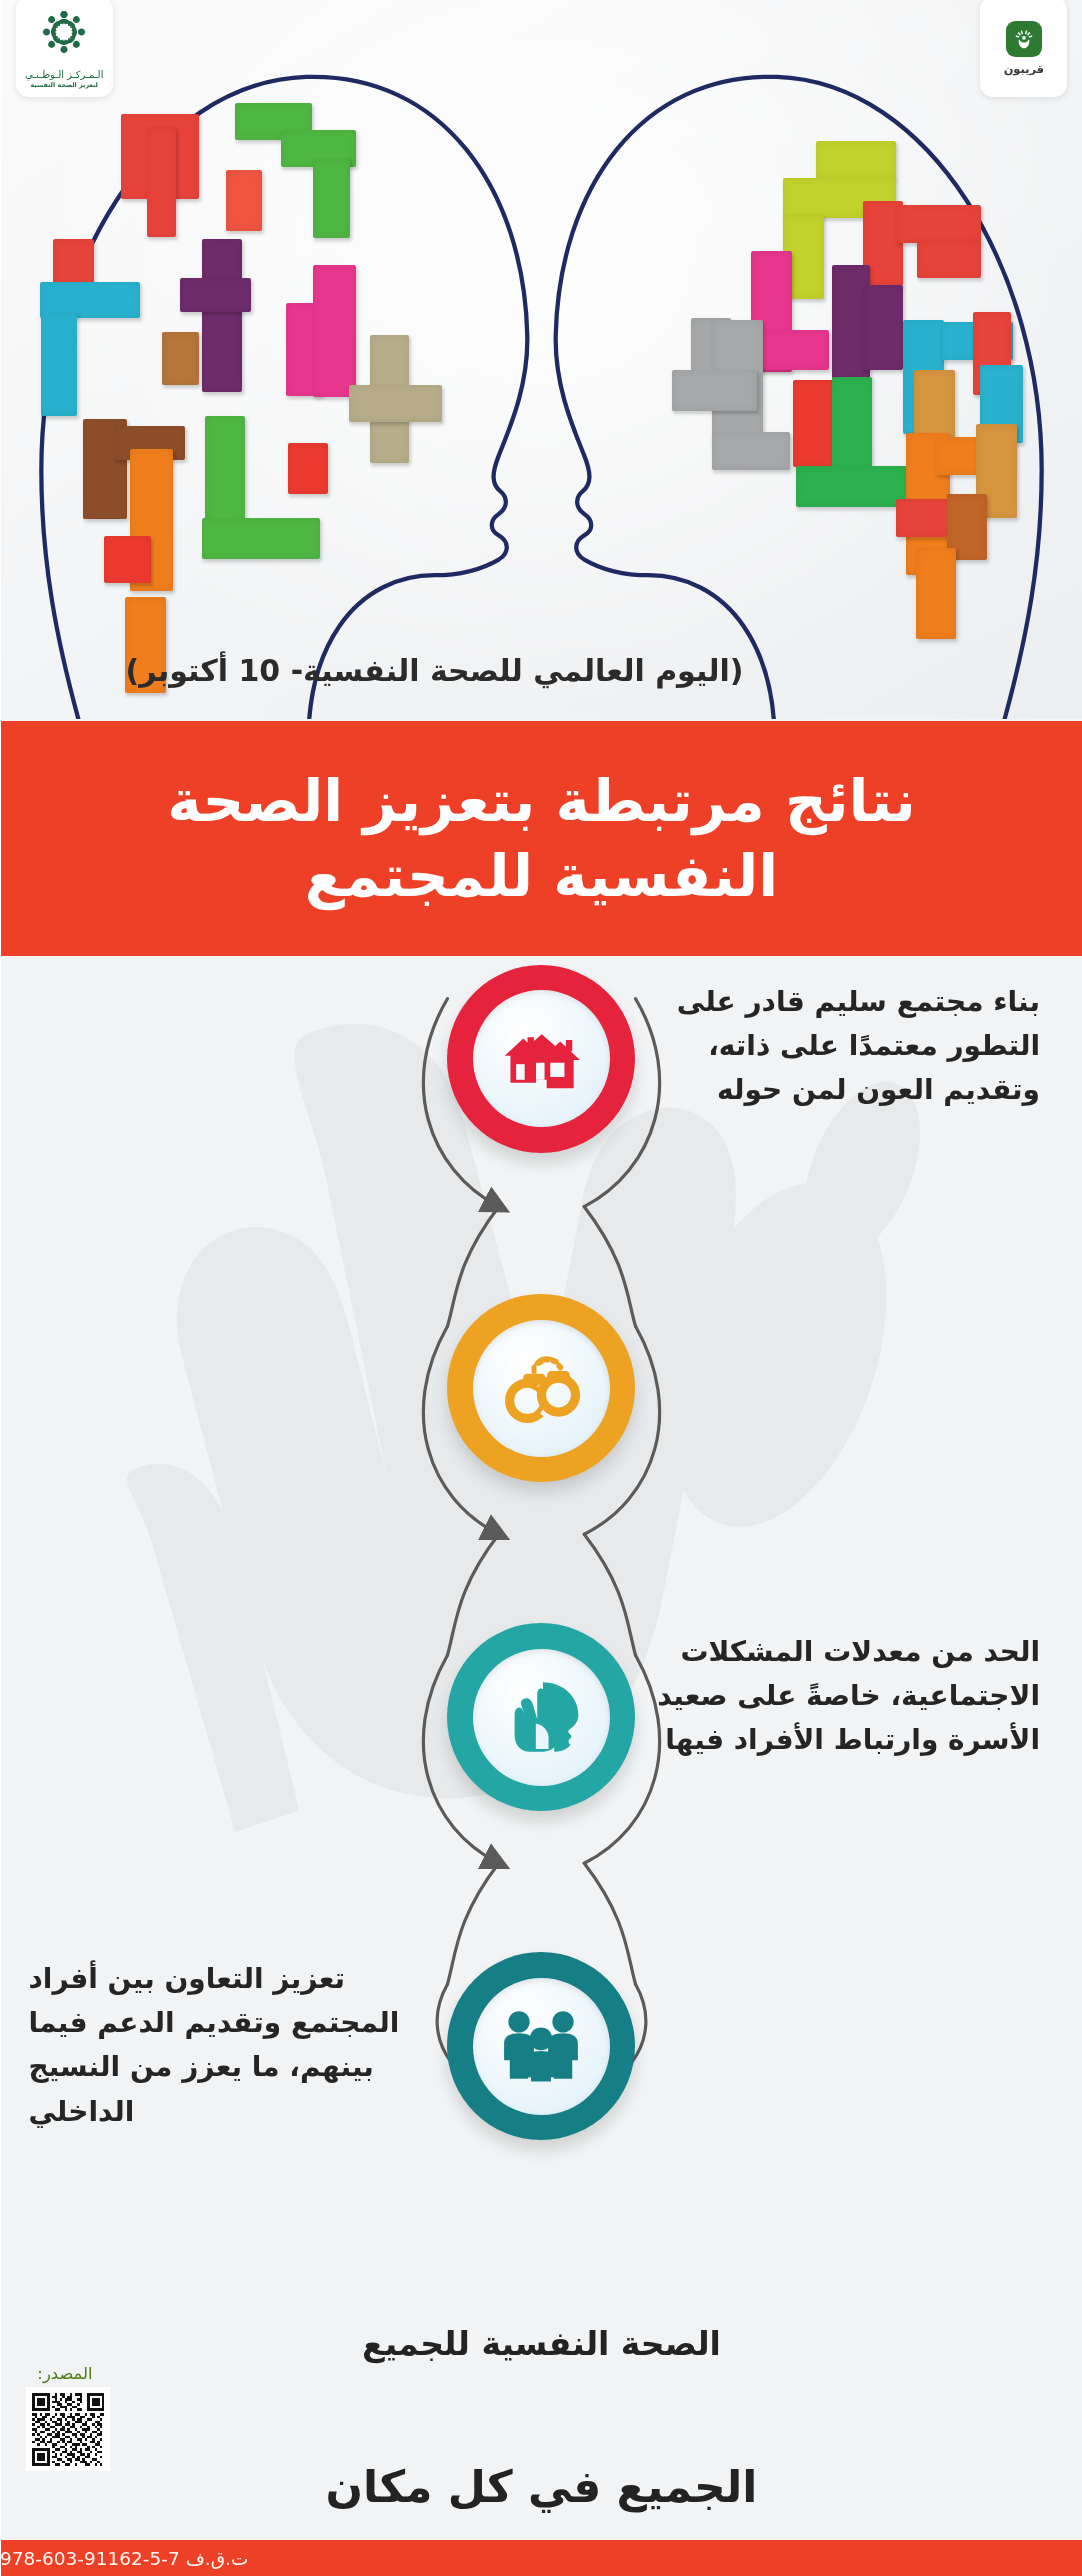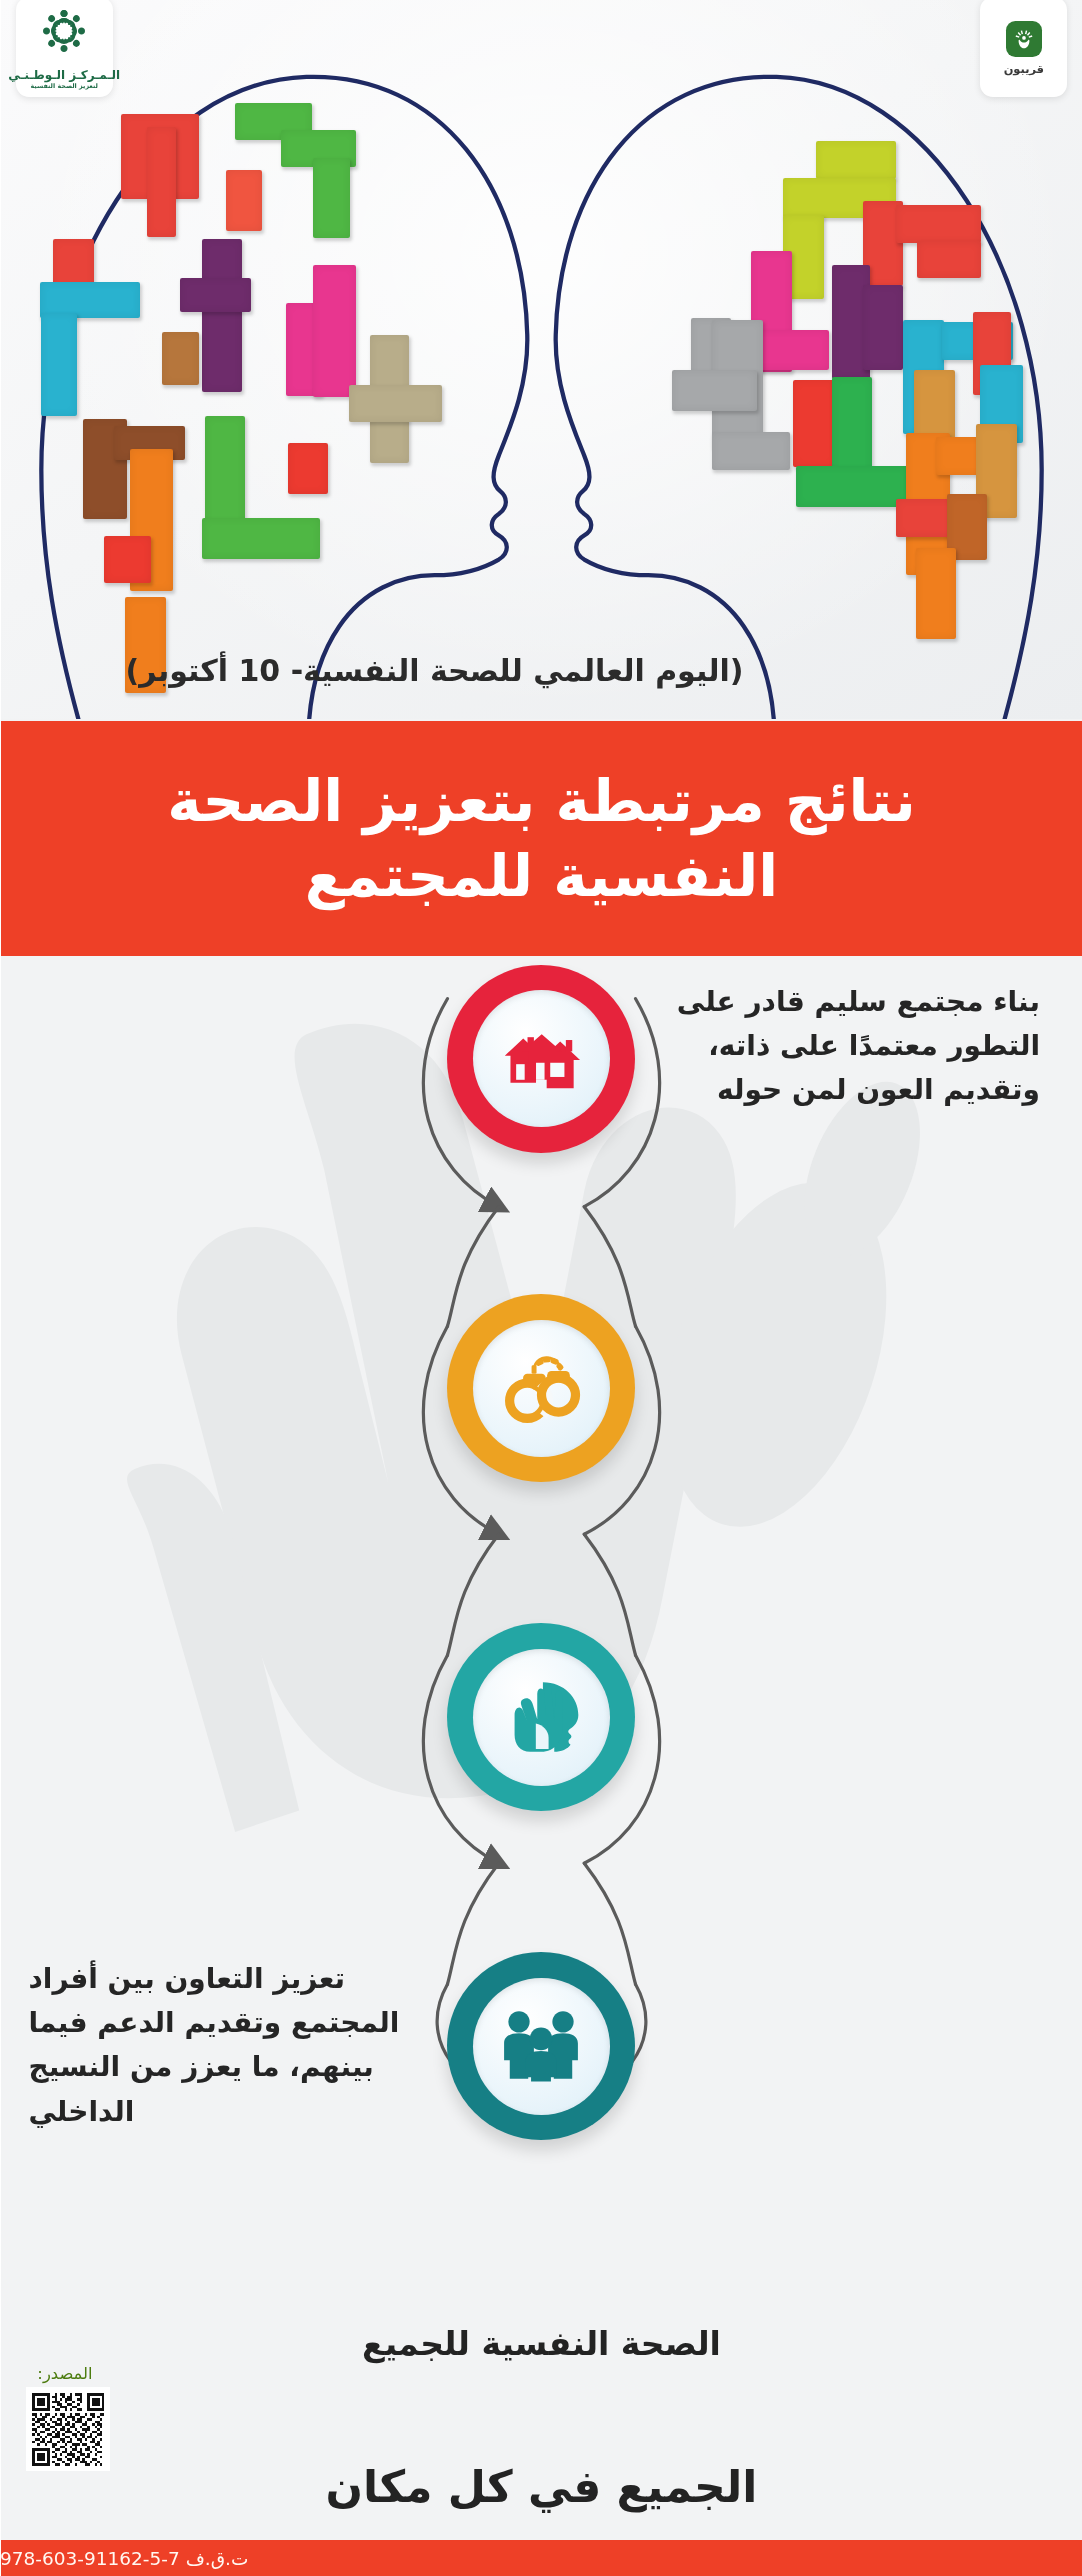--- a/index.html
+++ b/index.html
@@ -18,21 +18,21 @@
           background:radial-gradient(ellipse at 50% 35%, rgba(255,255,255,.85) 0%, rgba(238,240,242,0) 70%); }
 
   .logo-card { position:absolute; background:#fff; border-radius:13px;
           box-shadow:0 1.4px 7.1px rgba(0,0,0,.10); display:flex;
           flex-direction:column; align-items:center; justify-content:center; z-index:9; }
   .logo-left  { left:15.7px; top:-2.8px; width:97px; height:100px; padding:7.1px 4.3px 5.7px; }
   .logo-right { right:15.7px; top:-2.8px; width:87px; height:100px; padding:8.5px 4.3px 5.7px; }
 
   .ncmh-mark { width:50px; height:50px; position:relative; }
   .ncmh-mark svg { width:100%; height:100%; display:block; }
-  .ncmh-l1 { font-size:12px; font-weight:bold; color:#1e6b46; letter-spacing:0.7px; margin-top:12px; white-space:nowrap;}
+  .ncmh-l1 { font-size:10px; font-weight:normal; color:#1e6b46; letter-spacing:0.7px; margin-top:12px; white-space:nowrap;}
   .ncmh-l2 { font-size:6.4px; font-weight:bold; color:#1e6b46; margin-top:0.7px; white-space:nowrap;}
 
   .qrb-badge { width:36px; height:36px; border-radius:9.3px; background:#2f7a33;
           display:flex; align-items:center; justify-content:center; }
   .qrb-badge svg { width:26px; height:26px; display:block; }
   .qrb-label { font-size:11.4px; font-weight:bold; color:#3a3a3a; margin-top:5.7px; }
 
   
   .heads { position:absolute; left:0; top:0; width:1083px; height:719px; }
   .heads svg { width:100%; height:100%; display:block; }
@@ -350,20 +350,21 @@
             <path d="M34 30 C40 26, 46 30, 48 38 L54 58 L54 22 C54 14, 62 12, 64 20 L66 60
                      L64 16 C64 8, 72 6, 74 14 L78 62 L80 24 C80 16, 88 16, 89 24
                      L90 68 C90 90, 78 104, 60 104 L44 104 C30 104, 22 94, 22 80
                      L22 52 C22 42, 30 38, 34 46 L40 62 L32 40 C30 34, 31 32, 34 30z"></path>
           </g>
           <path d="M70 100 L70 84 C70 74, 62 66, 52 64 L52 100z" fill="#eaf6fa"></path>
         </svg>
       </span>
     </div>
   </div>
+  <div class="ntext t-right" style="right:43px; top:674px; width:399px;">الحد من معدلات المشكلات الاجتماعية، خاصةً على صعيد الأسرة وارتباط الأفراد فيها</div>
 
   <div class="node n4" style="left:447px; top:996px;">
     <div class="node-inner">
       <span>
         <svg width="88" height="74" viewBox="0 0 124 104">
           <g fill="#167f85">
             <circle cx="31" cy="18" r="15"></circle>
             <path d="M10 48 C10 38, 19 34, 31 34 C43 34, 52 38, 52 48 L52 72 L44 72 L44 98 L18 98 L18 72 L10 72 Z"></path>
             <circle cx="93" cy="18" r="15"></circle>
             <path d="M72 48 C72 38, 81 34, 93 34 C105 34, 114 38, 114 48 L114 72 L106 72 L106 98 L80 98 L80 72 L72 72 Z"></path>

